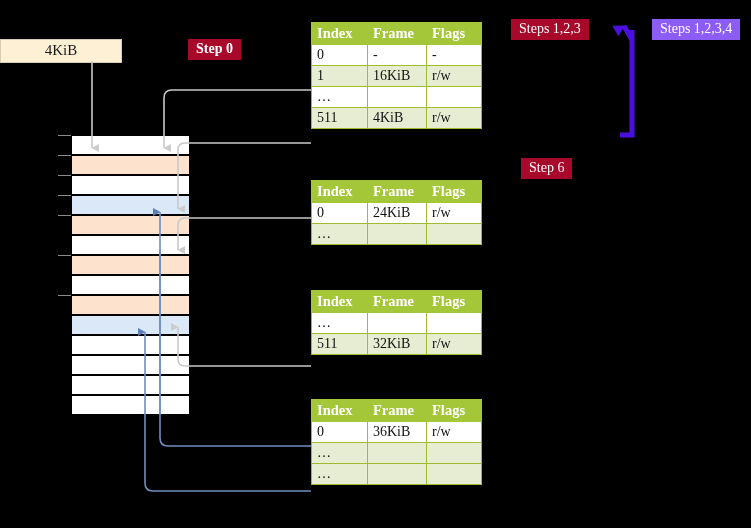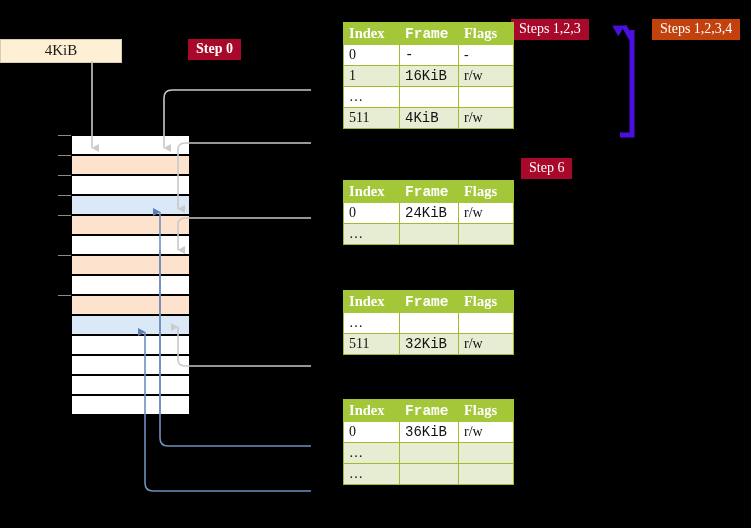--- a/index.html
+++ b/index.html
@@ -20,21 +20,21 @@
   .badge {
     position: absolute;
     color: #ffffff;
     font-family: "Liberation Serif", serif;
     font-size: 14px;
     line-height: 18px;
     padding: 1px 8px 2px 8px;
     white-space: nowrap;
   }
   .badge-red { background: #a8082a; }
-  .badge-blue { background: #c2410c; }
+  .badge-blue { background: #8b5cf6; }
 
   
   .srcbox {
     position: absolute;
     background: #fdf0d5;
     border: 1px solid #d8cdb2;
     color: #1a1a1a;
     font-size: 15px;
     text-align: center;
     line-height: 20px;
@@ -42,21 +42,20 @@
 
   
   .ptable {
     position: absolute;
     border-collapse: collapse;
     border-spacing: 0;
     background: #f0abfc;
     font-size: 14px;
     color: #111111;
     table-layout: fixed;
-    margin-left: 32px;
   }
   .ptable th, .ptable td {
     border: 1px solid #9fbc30;
     padding: 2px 5px;
     height: 20px;
     box-sizing: border-box;
     text-align: left;
     vertical-align: middle;
     overflow: hidden;
     white-space: nowrap;
@@ -65,21 +64,21 @@
     background: #a4c639;
     color: #ffffff;
     font-weight: bold;
     font-size: 14.5px;
     border: 1px solid #a4c639;
   }
   .ptable tr.alt td { background: #e7edd3; }
   .ptable tr.plain td { background: #ffffff; }
   .ptable td.hl { background: #fbf79e; }
   .col-index { width: 56px; }
-  .col-frame { width: 59px; font-family: Liberation Mono, monospace; }
+  .col-frame { width: 59px; }
   .col-flags { width: 55px; }
 
   
   .memcol {
     position: absolute;
     left: 71px;
     top: 135px;
     width: 119px;
     height: 279px;
   }

